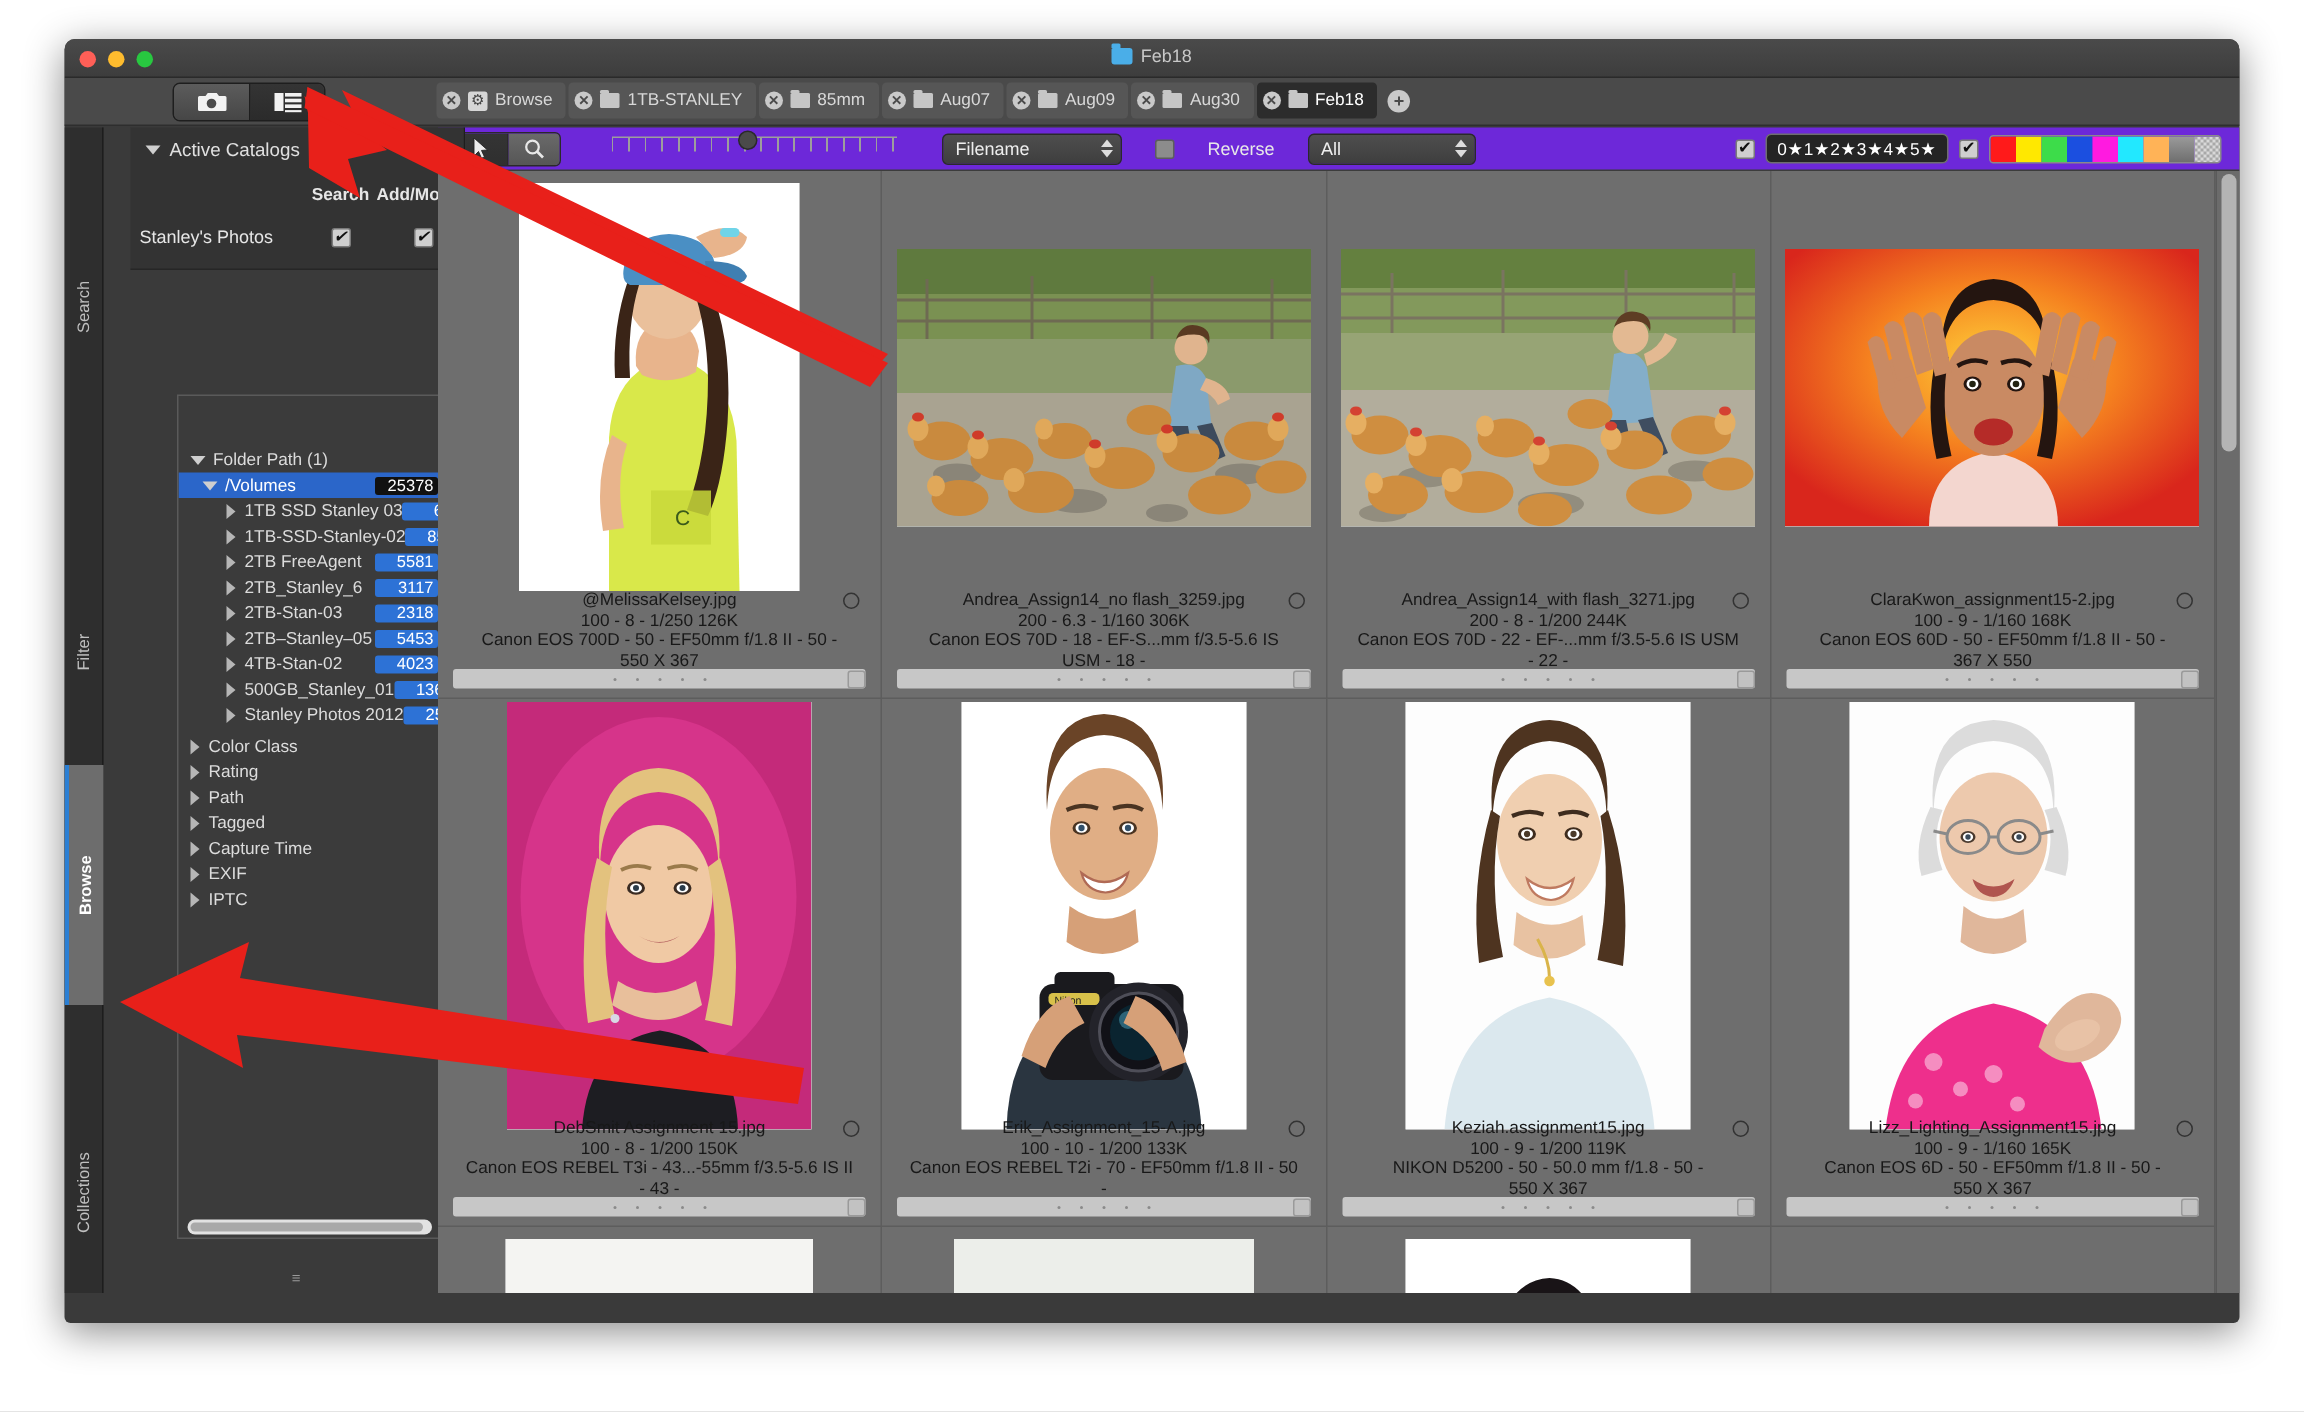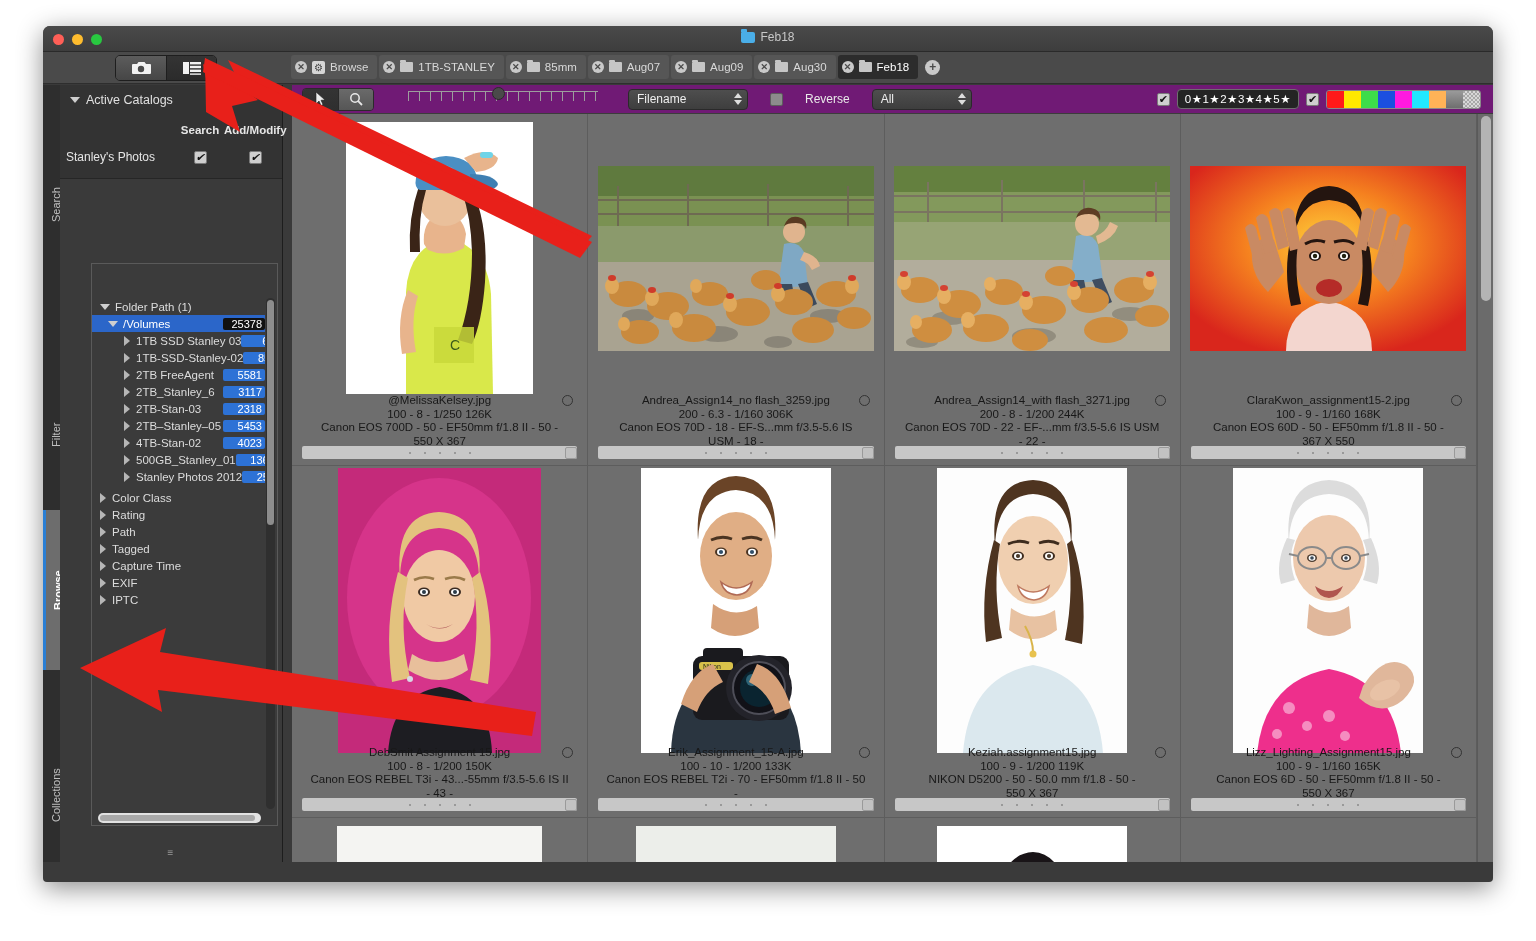--- a/index.html
+++ b/index.html
@@ -45,21 +45,21 @@
             font-size:9px; line-height:12px; text-align:center; font-weight:bold; flex:0 0 auto;}
   .tab .fld { width:13px; height:10px; background:#c6c6c6; border-radius:1px; position:relative; flex:0 0 auto;}
   .tab .fld:before{content:"";position:absolute;left:0;top:-2px;width:6px;height:2px;background:#c6c6c6;border-radius:1px 1px 0 0;}
   .tab .gear { width:13px; height:13px; border-radius:2px; background:#d6d6d6; color:#444;
                font-size:10px; line-height:13px; text-align:center; flex:0 0 auto;}
   .tabplus { width:15px; height:15px; border-radius:50%; background:#c9c9c9; color:#4a4a4a;
              font-size:12px; line-height:14px; text-align:center; font-weight:bold; margin-left:5px; cursor:pointer;}
 
   
   .toolbar { position:absolute; left:249px; top:59px; right:0; height:29px;
-             background:#701a75; border-bottom:1px solid #3c3c3c; display:flex;
+             background:#6d28d9; border-bottom:1px solid #3c3c3c; display:flex;
              align-items:center; padding-left:10px; gap:22px; }
   .modegroup { display:flex; border:1px solid #2a2a2a; border-radius:4px; overflow:hidden; }
   .modebtn { width:35px; height:21px; display:flex; align-items:center; justify-content:center;
              background:linear-gradient(#6a6a6a,#565656); cursor:pointer; }
   .modebtn.active { background:linear-gradient(#343434,#2f2f2f); }
   .modebtn + .modebtn { border-left:1px solid #2a2a2a; }
 
   .slider { position:relative; width:190px; height:21px; margin-left:12px; }
   .slider .ticks { position:absolute; left:0; right:0; top:3px; height:9px;
                    background-image:repeating-linear-gradient(to right,#9d9d9d 0 1px,transparent 1px 11px); }
@@ -88,21 +88,21 @@
   .sw { width:17px; height:100%; cursor:pointer; }
 
   
   .leftstrip { position:absolute; left:0; top:59px; width:26px; bottom:20px; background:#2e2e2e;
                border-right:1px solid #1d1d1d; }
   .vtab { position:absolute; left:0; width:26px; color:#c0c0c0; font-size:11px;
           writing-mode:vertical-rl; transform:rotate(180deg); text-align:center;
           display:flex; align-items:center; justify-content:center; cursor:pointer; }
   .vtab.active { background:#6d6d6d; color:#fff; font-weight:bold; border-right:3px solid #2b7fd4; }
 
-  .leftpanel { position:absolute; left:17px; top:59px; width:223px; bottom:20px; background:#3a3a3a;
+  .leftpanel { position:absolute; left:44px; top:59px; width:223px; bottom:20px; background:#3a3a3a;
                border-right:1px solid #1d1d1d; }
   .catalogs { background:#333333; padding:8px 0 14px 0; border-bottom:1px solid #262626; }
   .sec-head { display:flex; align-items:center; gap:6px; padding:0 0 0 10px; color:#e0e0e0; font-size:12.5px; cursor:pointer;}
   .tri { width:0;height:0;border-left:5px solid transparent;border-right:5px solid transparent;border-top:6px solid #cfcfcf;}
   .tri.right { border-top:5px solid transparent;border-bottom:5px solid transparent;border-left:6px solid #b6b6b6;border-right:none;}
   .cat-grid { margin-top:17px; display:grid; grid-template-columns:110px 48px 62px; align-items:center;
               font-size:12px; color:#e6e6e6; row-gap:14px; padding-left:6px; }
   .cat-grid .hd { font-weight:bold; text-align:center; font-size:11.5px; }
   .cat-grid .cc { text-align:center; }
 
@@ -266,21 +266,21 @@
         <span>Filename</span>
         <span class="arrows">
           <i class="ar-up"></i>
             <i class="ar-dn"></i>
         </span>
       </div>
 
       <span class="chk empty"></span>
       <span class="lbl">Reverse</span>
 
-      <div class="selectbox" style="width:100px;">
+      <div class="selectbox" style="width:112px;">
         <span>All</span>
         <span class="arrows">
           <i class="ar-up"></i>
             <i class="ar-dn"></i>
         </span>
       </div>
 
       <div class="rating-box">
         <span class="chk">✔</span>
         <span class="stars">0★1★2★3★4★5★</span>

